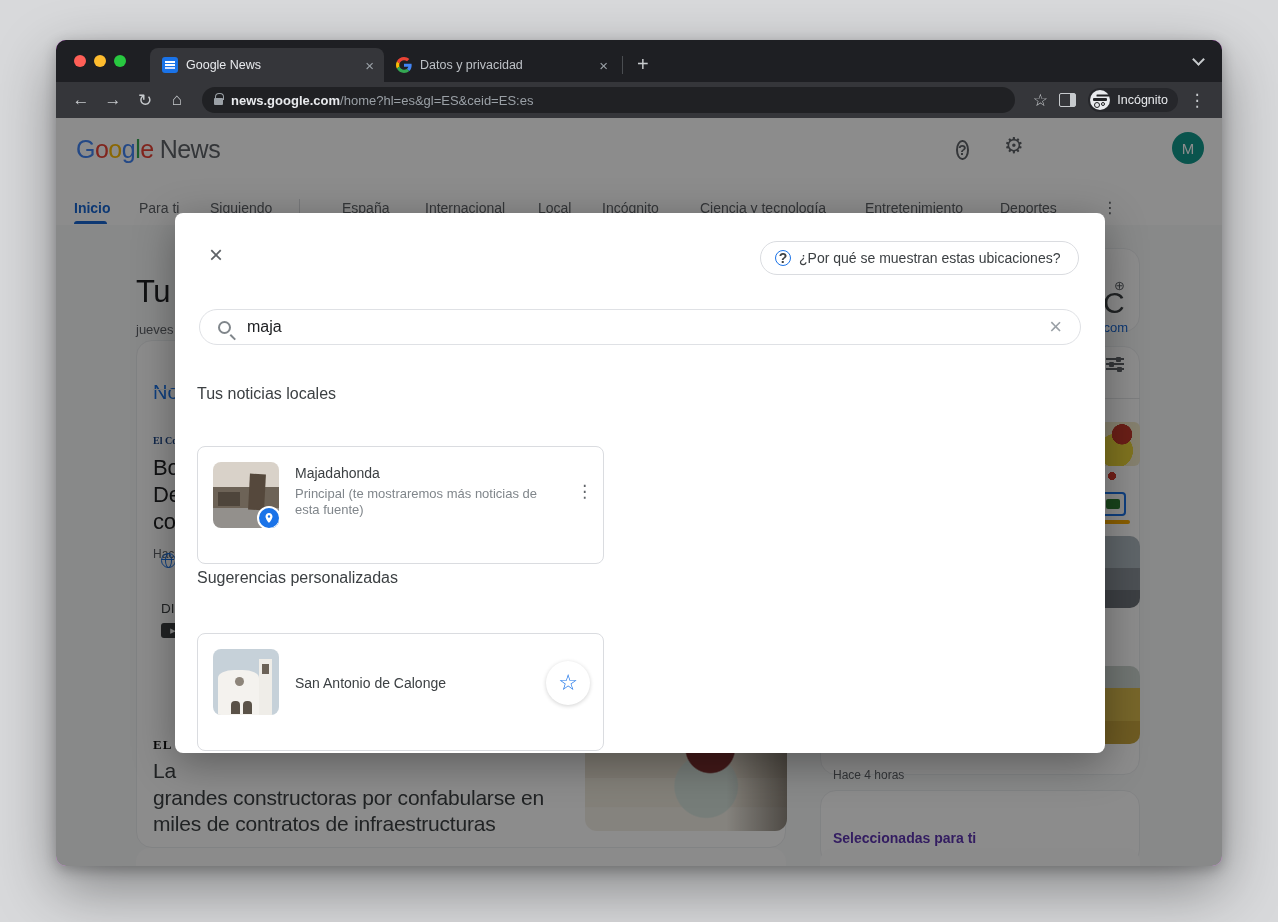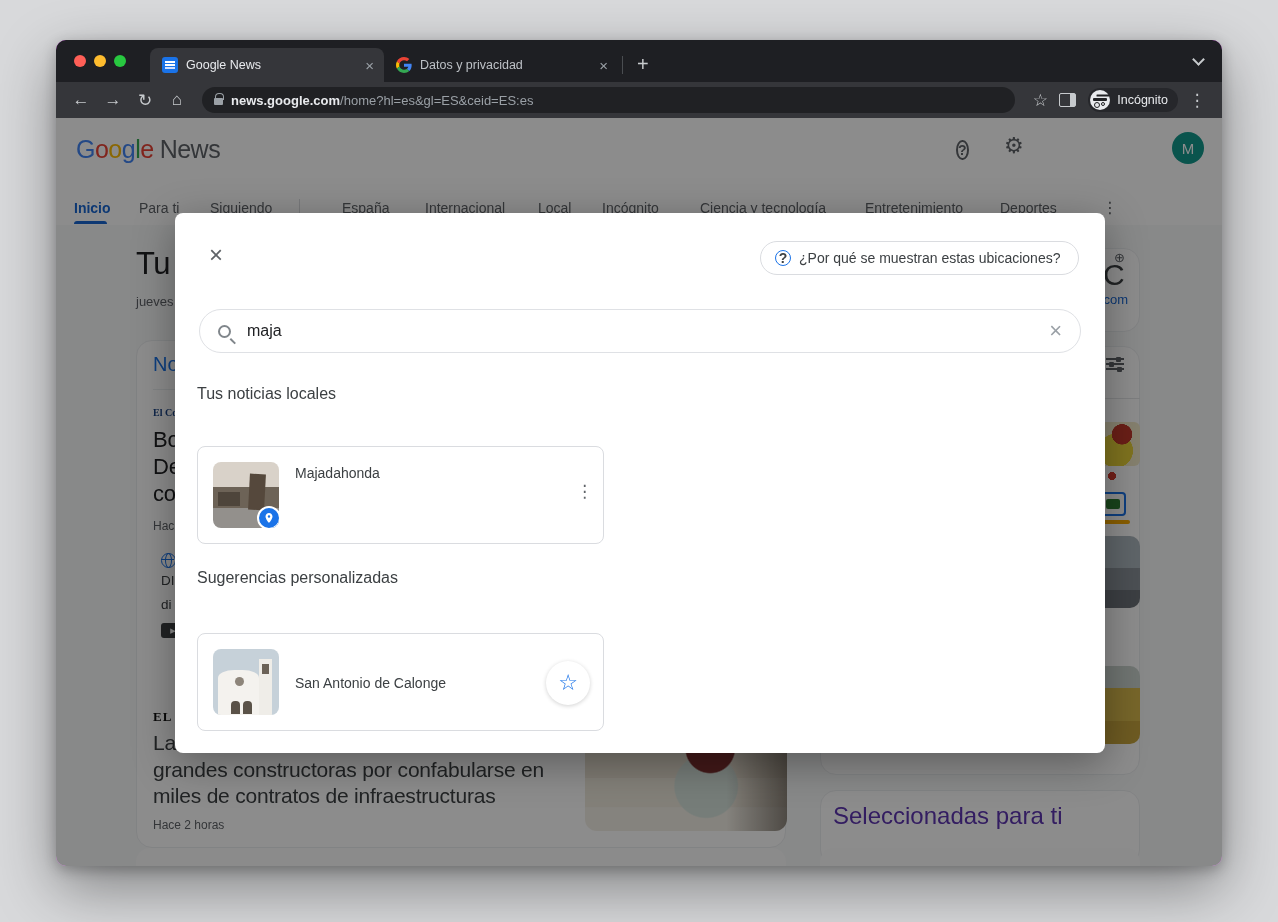--- a/index.html
+++ b/index.html
@@ -64,21 +64,21 @@
   .navrow { position:absolute; left:0; top:77px; width:100%; height:30px; background:#fff; }
   .navitem { position:absolute; top:5px; font-size:14px; color:#5f6368; white-space:nowrap; }
   .navitem.active { color:#1967d2; font-weight:bold; }
   .nav-underline { position:absolute; left:18px; top:26px; width:33px; height:3px; background:#1967d2; border-radius:3px 3px 0 0; }
   .nav-divider { position:absolute; left:243px; top:4px; width:1px; height:20px; background:#dadce0; }
   .nav-kebab { position:absolute; left:1046px; top:3px; color:#5f6368; font-size:16px; }
 
   
   .bigcard { position:absolute; background:#fff; border:1px solid #eceef0; border-radius:16px; }
   .card-left { left:80px; top:222px; width:650px; height:508px; }
-  .frag { position:absolute; white-space:nowrap; }
+  .frag { position:absolute; white-space:nowrap;margin-top:28px; }
   .briefing { left:80px; top:128px; font-size:31px; color:#202124; letter-spacing:-0.5px; }
   .datefrag { left:80px; top:176px; font-size:13px; color:#5f6368; }
   .sect-title { left:16px; top:12px; font-size:20px; color:#1a73e8; font-weight:500; }
   .ldivider { position:absolute; left:16px; top:48px; width:616px; height:1px; background:#eceff1; }
   .source1 { left:16px; top:66px; font-size:10px; color:#1c4587; font-family:"Liberation Serif",serif; font-weight:bold; }
   .h1line { font-size:22px; color:#202124; letter-spacing:-0.2px; }
   .timefrag { font-size:12px; color:#5f6368; }
   .globe { position:absolute; left:24px; top:212px; width:15px; height:15px; border:1.5px solid #1a73e8; border-radius:50%; }
   .globe::before { content:""; position:absolute; left:-1px; top:4.5px; width:13px; height:1.5px; background:#1a73e8; }
   .globe::after { content:""; position:absolute; left:3px; top:-1px; width:5px; height:13px; border:1.5px solid #1a73e8; border-radius:50%; }
@@ -114,42 +114,42 @@
   .yellowbar { position:absolute; left:1044px; top:402px; width:30px; height:4px; background:#f9ab00; border-radius:2px; }
   .photo-street { position:absolute; left:984px; top:418px; width:100px; height:72px; border-radius:10px;
     background: linear-gradient(180deg,#aeb8bf 0 45%, #8b9299 45% 75%, #6e747a 75%); }
   .photo-street::after { content:""; position:absolute; left:58%; top:8%; width:4px; height:70%; background:#3d4247; }
   .photo-field { position:absolute; left:984px; top:548px; width:100px; height:78px; border-radius:10px;
     background: linear-gradient(180deg,#ccd6d0 0 28%, #d9bb4e 28% 70%, #c9a73e 70%); }
   .photo-field::after { content:""; position:absolute; left:50%; top:20%; width:5px; height:60%; background:#8a6d3b; }
   .railtime { left:777px; top:622px; font-size:12px; color:#5f6368; }
 
   .card-selected { left:764px; top:672px; width:320px; height:76px; }
-  .selected-title { left:777px; top:684px; font-size:24px; color:#5e35b1; font-weight:400; }
+  .selected-title { left:777px; top:684px; font-size:14px; color:#5e35b1; font-weight:700; }
 
   .strip { position:absolute; height:18px; background:#fdfdfd; border-radius:14px 14px 0 0; }
   .strip.l { left:80px; top:730px; width:650px; }
   .strip.r { left:764px; top:730px; width:320px; }
 
   
   .scrim { position:absolute; inset:0; background:rgba(0,0,0,0.45); z-index:40; }
   .modal { position:absolute; left:119px; top:95px; width:930px; height:540px; background:#fff; border-radius:8px; z-index:50;
            box-shadow:0 10px 40px rgba(0,0,0,.35); }
   .modal-close { position:absolute; left:34px; top:30px; font-size:24px; color:#5f6368; line-height:1; }
   .modal-title { position:absolute; left:74px; top:29px; font-size:24px; color:#202124; }
   .help-pill { position:absolute; left:585px; top:28px; width:319px; height:34px; border:1px solid #dadce0; border-radius:17px;
                display:flex; align-items:center; gap:8px; padding:0 14px; background:#fff; }
   .q-icon { width:16px; height:16px; border:1.5px solid #1a73e8; border-radius:50%; color:#1a73e8; font-size:11px; line-height:15px; text-align:center; font-weight:bold; flex:0 0 16px; }
   .help-pill span { font-size:14px; color:#3c4043; white-space:nowrap; }
-  .msearch { position:absolute; left:24px; top:96px; width:882px; height:44px; border:1px solid #dfe1e5; border-radius:24px; display:flex; align-items:center; padding:0 18px; gap:16px; background:#fff; }
+  .msearch { position:absolute; left:24px; top:96px; width:882px; height:36px; border:1px solid #dfe1e5; border-radius:24px; display:flex; align-items:center; padding:0 18px; gap:16px; background:#fff; }
   .msearch .mag { border-color:#80868b; } .msearch .mag::after { background:#80868b; }
   .msearch input { flex:1; border:none; outline:none; font-size:16px; color:#202124; font-family:inherit; background:transparent; }
   .mclear { color:#9aa0a6; font-size:22px; line-height:1; }
   .msection { position:absolute; left:22px; font-size:16px; color:#3c4043; }
-  .mcard { position:absolute; left:22px; width:407px; height:98px; border:1px solid #dadce0; border-radius:8px; background:#fff;padding-left:29px; }
+  .mcard { position:absolute; left:22px; width:407px; height:118px; border:1px solid #dadce0; border-radius:8px; background:#fff;padding-left:29px; }
   .thumb { position:absolute; left:15px; top:15px; width:66px; height:66px; border-radius:8px; overflow:hidden; }
   .thumb-maja { background:linear-gradient(180deg,#d9d2c9 0 38%, #6d6357 38% 70%, #93908c 70%); }
   .thumb-maja::before { content:""; position:absolute; left:55%; top:18%; width:16px; height:36px; background:#55483c; transform:rotate(3deg); }
   .thumb-maja::after { content:""; position:absolute; left:8%; top:45%; width:22px; height:14px; background:#4e453b; }
   .pin-badge { position:absolute; left:44px; top:44px; width:24px; height:24px; border-radius:50%; background:#1a73e8; border:2px solid #fff; display:flex; align-items:center; justify-content:center; }
   .thumb-church { background:linear-gradient(180deg,#c6d1d9 0 100%); }
   .thumb-church .facade { position:absolute; left:8%; bottom:0; width:62%; height:68%; background:#f4f2ee; border-radius:40% 40% 0 0/18% 18% 0 0; }
   .thumb-church .tower { position:absolute; right:10%; bottom:0; width:20%; height:85%; background:#efede8; }
   .thumb-church .twin { position:absolute; right:15%; top:22%; width:7px; height:10px; background:#6b6257; }
   .thumb-church .door { position:absolute; left:28%; bottom:2%; width:9px; height:13px; background:#5a5248; border-radius:4px 4px 0 0; box-shadow:12px 0 0 #5a5248; }
@@ -312,20 +312,21 @@
 
       <div class="mcard" style="top:233px;">
         <div class="thumb thumb-maja">
           <span class="pin-badge">
             <svg viewBox="0 0 24 24" width="12" height="12">
                 <path d="M12 2C8.1 2 5 5.1 5 9c0 5.2 7 13 7 13s7-7.8 7-13c0-3.9-3.1-7-7-7zm0 9.5A2.5 2.5 0 1 1 12 6.5a2.5 2.5 0 0 1 0 5z" fill="#fff"></path>
               </svg>
           </span>
         </div>
         <span class="name" style="top:18px;">Majadahonda</span>
+        <span class="desc">Principal (te mostraremos más noticias de esta fuente)</span>
         <span class="kebab">⋮</span>
       </div>
 
       <span class="msection" style="top:356px;">Sugerencias personalizadas</span>
 
       <div class="mcard" style="top:420px;">
         <div class="thumb thumb-church">
           <span class="facade"></span>
             <span class="tower"></span>
             <span class="twin"></span>

